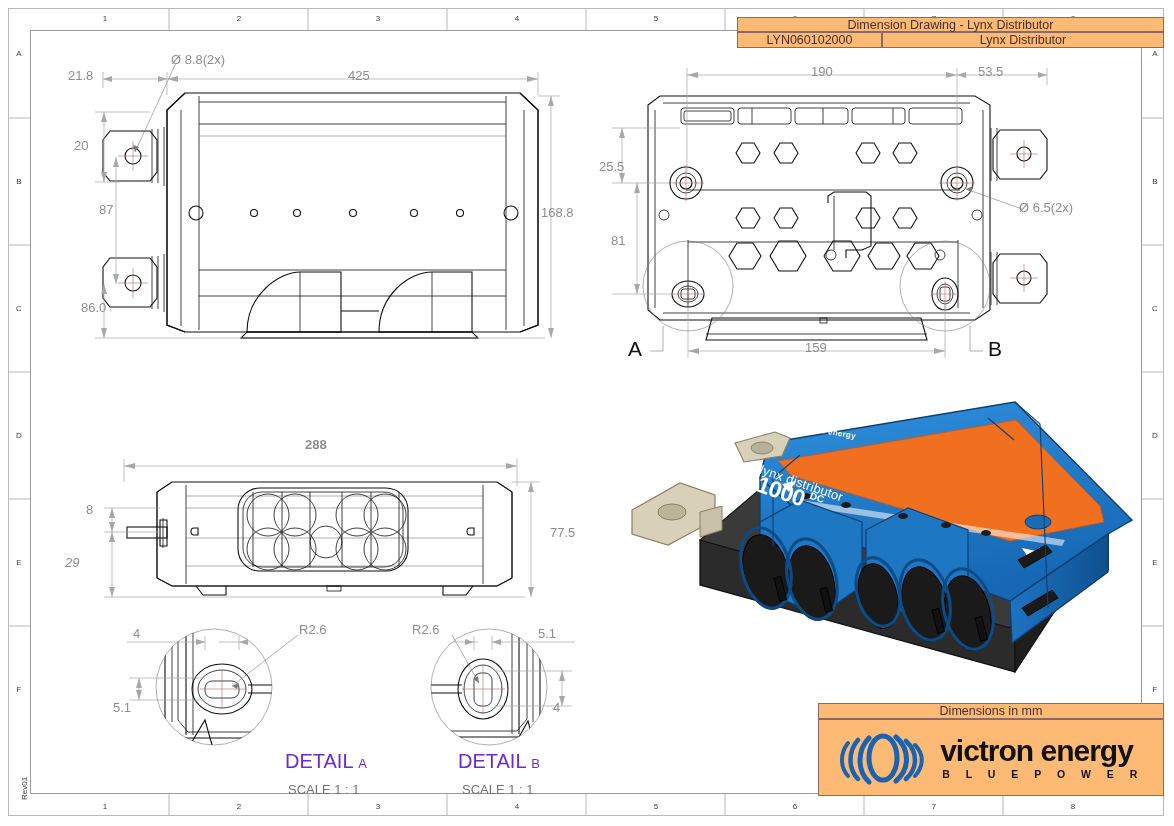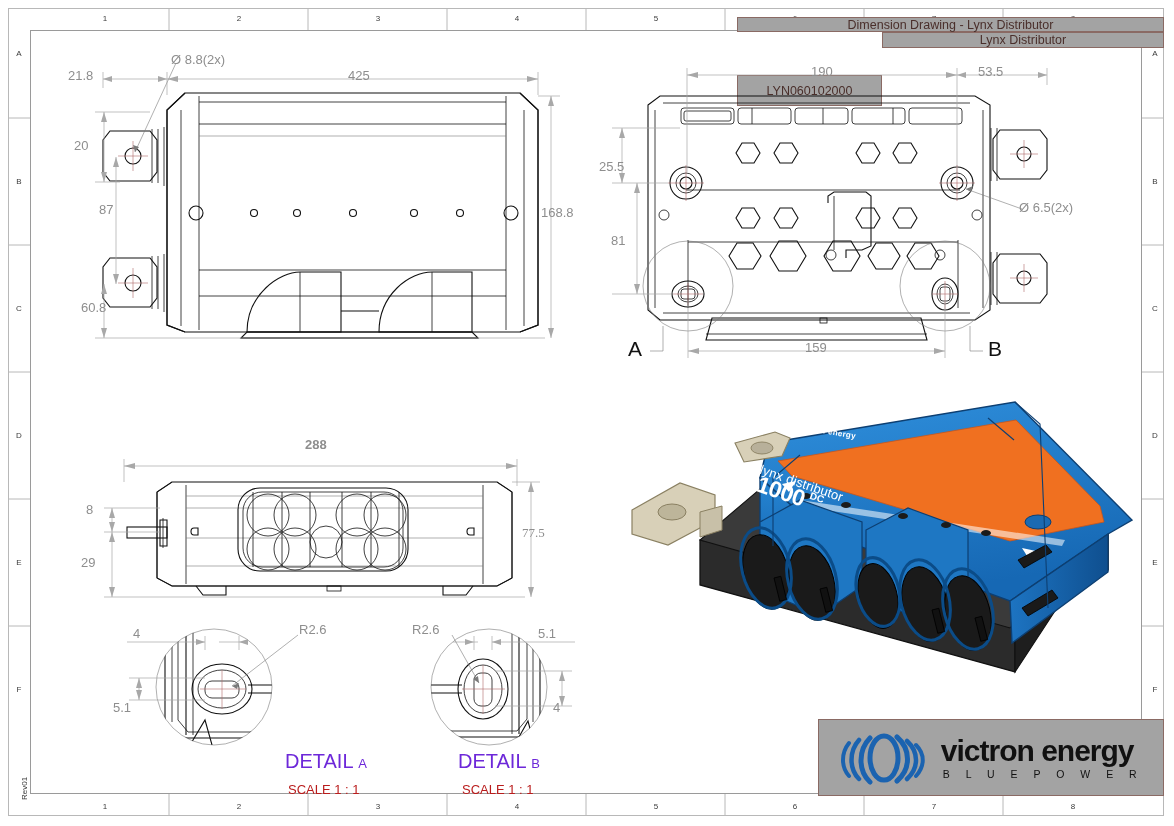--- a/index.html
+++ b/index.html
@@ -15,41 +15,41 @@
                border:1px solid #9a9a9a;box-sizing:border-box;}
 
   .zone-lbl{position:absolute;font-size:8px;color:#3a3a3a;
             text-align:center;line-height:1;}
 
   .rev-lbl{position:absolute;font-size:8px;color:#3a3a3a;
            transform:rotate(-90deg);transform-origin:left top;white-space:nowrap;}
 
   
   .tb{position:absolute;border:1px solid #8a6a64;box-sizing:border-box;
-      background:#a3a3a3;color:#4a2f2b;font-size:12.5px;
+      background:#fdba74;color:#4a2f2b;font-size:12.5px;
       display:flex;align-items:center;justify-content:center;white-space:nowrap;}
   .tb.row1{left:737px;top:17px;width:427px;height:15px;}
-  .tb.rc-left{left:737px;top:32px;width:145px;height:31px;margin-top:43px;}
+  .tb.rc-left{left:737px;top:32px;width:145px;height:16px;}
   .tb.rc-right{left:882px;top:32px;width:282px;height:16px;}
   .tb.dims{left:818px;top:703px;width:346px;height:16px;}
   .tb.logo{left:818px;top:719px;width:346px;height:77px;}
 
   
   .logo-wrap{display:flex;align-items:center;gap:10px;}
   .logo-txt{display:flex;flex-direction:column;line-height:1;}
   .logo-name{font-size:30px;font-weight:bold;color:#111;letter-spacing:-1px;}
-  .logo-sub{font-size:10.5px;font-weight:normal;color:#111;letter-spacing:6.5px;
+  .logo-sub{font-size:10.5px;font-weight:bold;color:#111;letter-spacing:6.5px;
             margin-top:3px;margin-left:2px;}
 
   
   .dim{position:absolute;font-size:13px;color:#8e8e8e;white-space:nowrap;}
   .callout{position:absolute;font-size:21px;color:#111;white-space:nowrap;}
   .detail-t{position:absolute;font-size:20px;color:#6d28d9;white-space:nowrap;}
   .detail-t .sm{font-size:13px;}
-  .detail-s{position:absolute;font-size:13px;color:#b91c1c;white-space:nowrap;}
+  .detail-s{position:absolute;font-size:13px;color:#737373;white-space:nowrap;}
 
   svg{position:absolute;left:0;top:0;overflow:visible;}
   .ln{stroke:#111;fill:none;stroke-width:1.1;}
   .ln2{stroke:#111;fill:none;stroke-width:0.8;}
   .lnl{stroke:#7a7a7a;fill:none;stroke-width:0.6;}
   .dimline{stroke:#a8a8a8;fill:none;stroke-width:0.7;}
   .ctr{stroke:#b06a6a;fill:none;stroke-width:0.6;}
 </style>
 </head>
 <body>
@@ -118,20 +118,21 @@
   <div class="zone-lbl" style="left:1146px;top:305px;width:18px;">C</div>
   <div class="zone-lbl" style="left:1146px;top:432px;width:18px;">D</div>
   <div class="zone-lbl" style="left:1146px;top:559px;width:18px;">E</div>
   <div class="zone-lbl" style="left:1146px;top:686px;width:18px;">F</div>
 
   <div class="rev-lbl" style="left:20px;top:800px;">Rev01</div>
 
   <div class="tb row1">Dimension Drawing - Lynx Distributor</div>
   <div class="tb rc-left">LYN060102000</div>
   <div class="tb rc-right">Lynx Distributor</div>
+  <div class="tb dims">Dimensions in mm</div>
 
   <div class="tb logo">
     <div class="logo-wrap">
       <svg width="92" height="58" viewBox="0 0 92 58" style="position:relative;">
         <g fill="none" stroke="#1b63b0" stroke-linecap="round">
           <path d="M10 14 C 2 24, 2 38, 10 47" stroke-width="4"></path>
           <path d="M20 11 C 10 22, 10 40, 20 50" stroke-width="4.5"></path>
           <path d="M31 9 C 19 21, 19 42, 31 53" stroke-width="5"></path>
           <ellipse cx="45" cy="29" rx="14" ry="22" stroke-width="5"></ellipse>
           <path d="M58 8 C 72 20, 72 40, 58 52" stroke-width="5"></path>
@@ -242,21 +243,21 @@
           <polygon points="551,338 548,328 554,328"></polygon>
       </g>
     </g>
   </svg>
 
   <div class="dim" style="left:171px;top:52px;">Ø 8.8(2x)</div>
   <div class="dim" style="left:348px;top:68px;">425</div>
   <div class="dim" style="left:68px;top:68px;">21.8</div>
   <div class="dim" style="left:74px;top:138px;">20</div>
   <div class="dim" style="left:99px;top:202px;">87</div>
-  <div class="dim" style="left:81px;top:300px;">60.8</div>
+  <div class="dim" style="left:81px;top:300px;">86.0</div>
   <div class="dim" style="left:541px;top:205px;">168.8</div>
 
   <svg width="1174" height="826">
     <g>
 
       <path class="ln" d="M648 105 L660 96 L975 96 L990 105 L990 310 L975 320 L660 320 L648 310 Z"></path>
       <path class="ln2" d="M655 110 L655 308"></path>
       <path class="ln2" d="M983 110 L983 308"></path>
       <path class="ln2" d="M663 103 L970 103"></path>
       <path class="ln2" d="M663 313 L970 313"></path>
@@ -473,22 +474,22 @@
         <polygon points="112,532 109,542 115,542"></polygon>
           <polygon points="112,597 109,587 115,587"></polygon>
         <polygon points="531,482 528,492 534,492"></polygon>
           <polygon points="531,597 528,587 534,587"></polygon>
       </g>
     </g>
   </svg>
 
   <div class="dim" style="left:305px;top:437px;font-weight:bold;">288</div>
   <div class="dim" style="left:86px;top:502px;">8</div>
-  <div class="dim" style="left:81px;top:555px;">29</div>
-  <div class="dim" style="left:522px;top:525px;font-family:Liberation Serif, serif;">77.5</div>
+  <div class="dim" style="left:65px;top:555px;font-style:italic;">29</div>
+  <div class="dim" style="left:550px;top:525px;">77.5</div>
 
   <svg width="1174" height="826">
     <g>
       <clipPath id="clipA">
           <circle cx="214" cy="687" r="58"></circle>
         </clipPath>
       <circle class="lnl" cx="214" cy="687" r="58"></circle>
       <g clip-path="url(#clipA)">
         <path class="ln" d="M165 620 L165 725 L176 738 L300 738"></path>
         <path class="ln2" d="M172 622 L172 722"></path>

